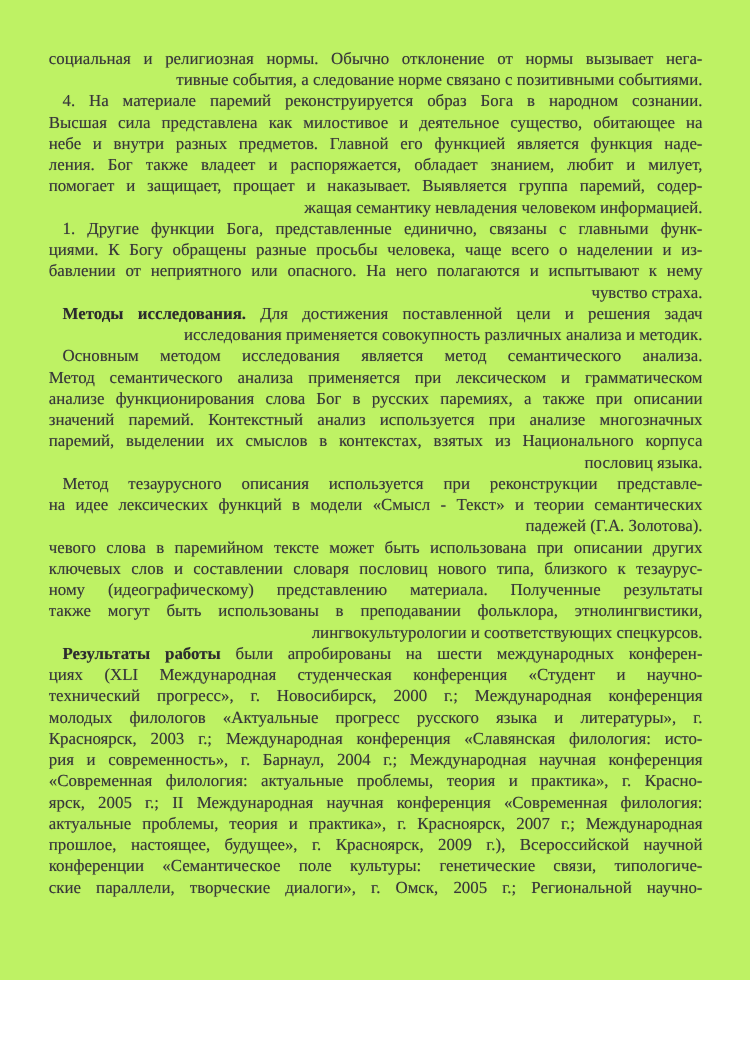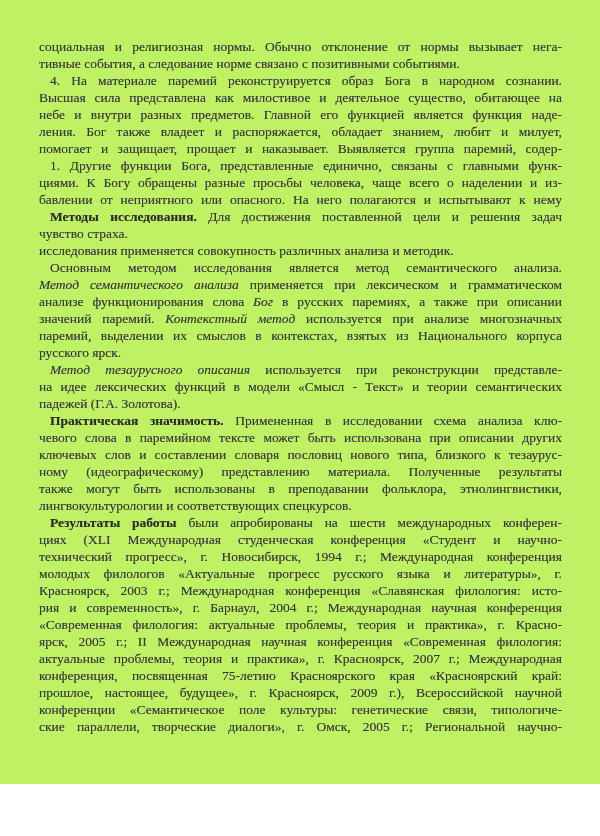--- a/index.html
+++ b/index.html
@@ -20,33 +20,33 @@
     position: absolute;
     left: 39px;
     top: 38px;
     width: 523px;
     font-size: 13.5px;
     line-height: 17px;
     text-shadow: 0 0 0.6px rgba(90,90,90,0.65);
   }
   .line {
     height: 17px;
-    text-align: left;
+    text-align: right;
     white-space: normal;
   }
   .line.just {
     text-align: justify;
     text-align-last: justify;
   }
   .line.indent {
     padding-left: 11px;
   }
   .line span.n { font-weight: normal; font-style: normal; }
   .line span.b { font-weight: bold; font-style: normal; color: #2c2c2c; }
-  .line span.i { font-style: italic; font-weight: normal; }
+  .line span.i { font-weight: normal; }
   .page-number {
     position: absolute;
     top: 793px;
     left: 0;
     width: 600px;
     box-sizing: border-box;
     padding-left: 36px;
     text-align: center;
     font-size: 12.5px;
     color: #424242;
@@ -58,49 +58,48 @@
 
 <div class="page">
   <div class="text-block">
       <div class="line just"><span class="n">социальная и религиозная нормы. Обычно отклонение от нормы вызывает нега-</span></div>
       <div class="line"><span class="n">тивные события, а следование норме связано с позитивными событиями.</span></div>
       <div class="line just indent"><span class="n">4. На материале паремий реконструируется образ Бога в народном сознании.</span></div>
       <div class="line just"><span class="n">Высшая сила представлена как милостивое и деятельное существо, обитающее на</span></div>
       <div class="line just"><span class="n">небе и внутри разных предметов. Главной его функцией является функция наде-</span></div>
       <div class="line just"><span class="n">ления. Бог также владеет и распоряжается, обладает знанием, любит и милует,</span></div>
       <div class="line just"><span class="n">помогает и защищает, прощает и наказывает. Выявляется группа паремий, содер-</span></div>
+      <div class="line"><span class="n">жащая семантику невладения человеком информацией.</span></div>
       <div class="line just indent"><span class="n">1. Другие функции Бога, представленные единично, связаны с главными функ-</span></div>
       <div class="line just"><span class="n">циями. К Богу обращены разные просьбы человека, чаще всего о наделении и из-</span></div>
       <div class="line just"><span class="n">бавлении от неприятного или опасного. На него полагаются и испытывают к нему</span></div>
+      <div class="line"><span class="n">чувство страха.</span></div>
       <div class="line just indent"><span class="b">Методы исследования.</span><span class="n"> Для достижения поставленной цели и решения задач</span></div>
-      <div class="line"><span class="n">чувство страха.</span></div>
       <div class="line"><span class="n">исследования применяется совокупность различных анализа и методик.</span></div>
       <div class="line just indent"><span class="n">Основным методом исследования является метод семантического анализа.</span></div>
       <div class="line just"><span class="i">Метод семантического анализа</span><span class="n"> применяется при лексическом и грамматическом</span></div>
       <div class="line just"><span class="n">анализе функционирования слова </span><span class="i">Бог</span><span class="n"> в русских паремиях, а также при описании</span></div>
-      <div class="line just"><span class="n">значений паремий. </span><span class="i">Контекстный метод</span><span class="n"> используется при анализе многозначных</span></div>
+      <div class="line just"><span class="n">значений паремий. </span><span class="i">Контекстный анализ</span><span class="n"> используется при анализе многозначных</span></div>
       <div class="line just"><span class="n">паремий, выделении их смыслов в контекстах, взятых из Национального корпуса</span></div>
-      <div class="line"><span class="n">русского ярск.</span></div>
+      <div class="line"><span class="n">пословиц языка.</span></div>
       <div class="line just indent"><span class="i">Метод тезаурусного описания</span><span class="n"> используется при реконструкции представле-</span></div>
       <div class="line just"><span class="n">на идее лексических функций в модели «Смысл - Текст» и теории семантических</span></div>
       <div class="line"><span class="n">падежей (Г.А. Золотова).</span></div>
-      <div class="line just indent"><span class="b">Практическая значимость.</span><span class="n"> Примененная в исследовании схема анализа клю-</span></div>
       <div class="line just"><span class="n">чевого слова в паремийном тексте может быть использована при описании других</span></div>
       <div class="line just"><span class="n">ключевых слов и составлении словаря пословиц нового типа, близкого к тезаурус-</span></div>
       <div class="line just"><span class="n">ному (идеографическому) представлению материала. Полученные результаты</span></div>
       <div class="line just"><span class="n">также могут быть использованы в преподавании фольклора, этнолингвистики,</span></div>
       <div class="line"><span class="n">лингвокультурологии и соответствующих спецкурсов.</span></div>
       <div class="line just indent"><span class="b">Результаты работы</span><span class="n"> были апробированы на шести международных конферен-</span></div>
       <div class="line just"><span class="n">циях (XLI Международная студенческая конференция «Студент и научно-</span></div>
-      <div class="line just"><span class="n">технический прогресс», г. Новосибирск, 1994 г.; Международная конференция</span></div>
+      <div class="line just"><span class="n">технический прогресс», г. Новосибирск, 2000 г.; Международная конференция</span></div>
       <div class="line just"><span class="n">молодых филологов «Актуальные прогресс русского языка и литературы», г.</span></div>
       <div class="line just"><span class="n">Красноярск, 2003 г.; Международная конференция «Славянская филология: исто-</span></div>
       <div class="line just"><span class="n">рия и современность», г. Барнаул, 2004 г.; Международная научная конференция</span></div>
       <div class="line just"><span class="n">«Современная филология: актуальные проблемы, теория и практика», г. Красно-</span></div>
       <div class="line just"><span class="n">ярск, 2005 г.; II Международная научная конференция «Современная филология:</span></div>
       <div class="line just"><span class="n">актуальные проблемы, теория и практика», г. Красноярск, 2007 г.; Международная</span></div>
-      <div class="line just"><span class="n">конференция, посвященная 75-летию Красноярского края «Красноярский край:</span></div>
       <div class="line just"><span class="n">прошлое, настоящее, будущее», г. Красноярск, 2009 г.), Всероссийской научной</span></div>
       <div class="line just"><span class="n">конференции «Семантическое поле культуры: генетические связи, типологиче-</span></div>
       <div class="line just"><span class="n">ские параллели, творческие диалоги», г. Омск, 2005 г.; Региональной научно-</span></div>
     </div>
   <div class="page-number">5</div>
 </div>
 
 </body></html>

